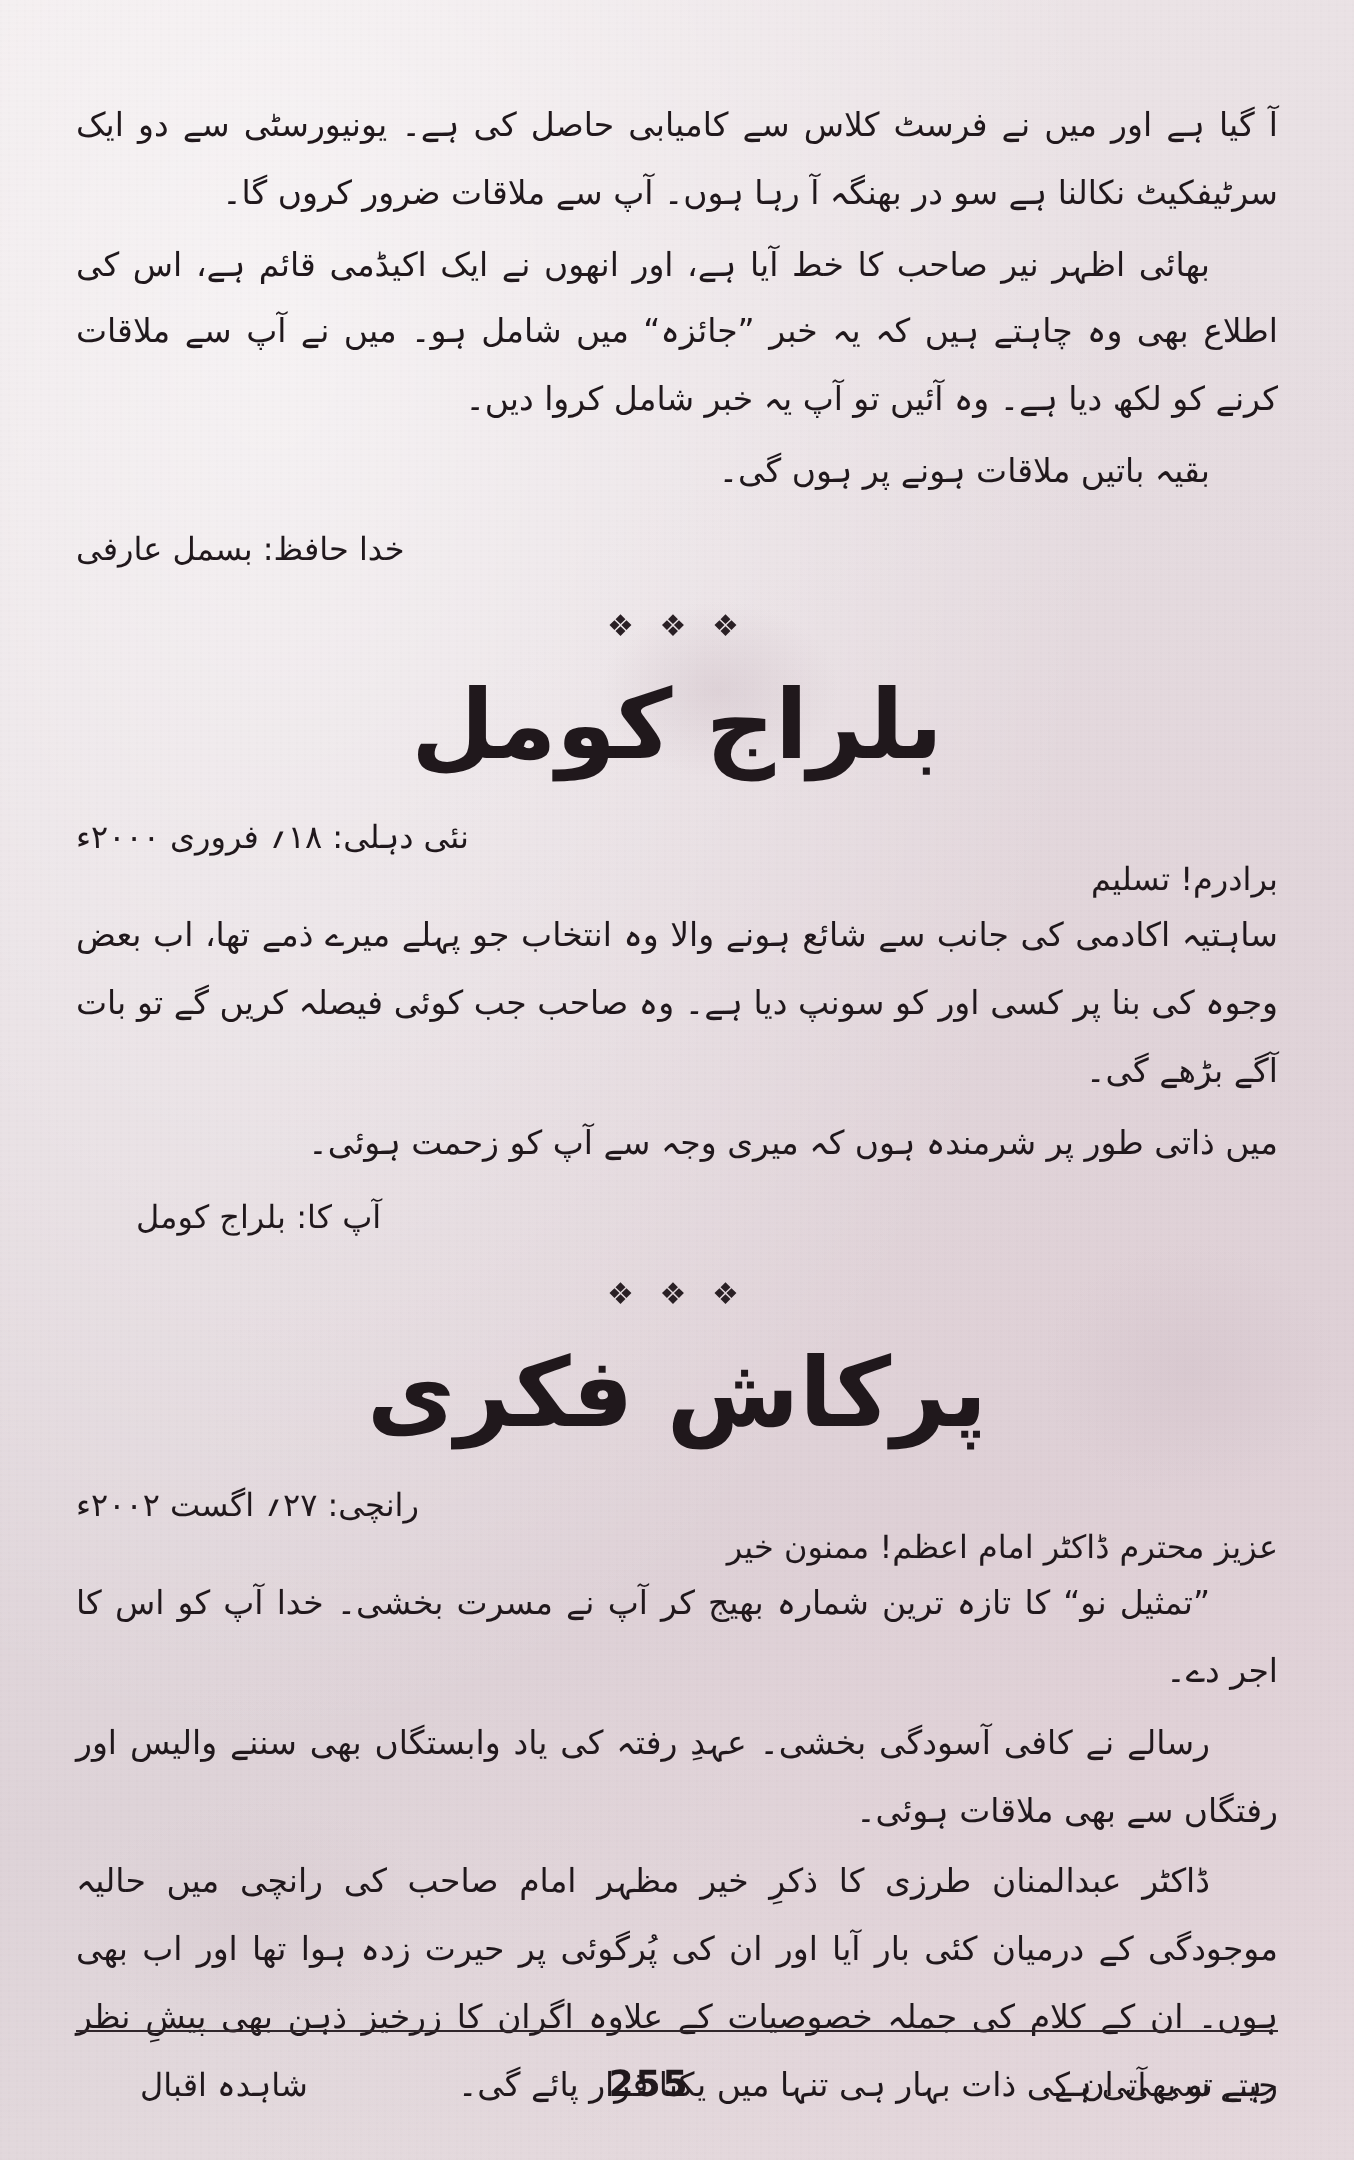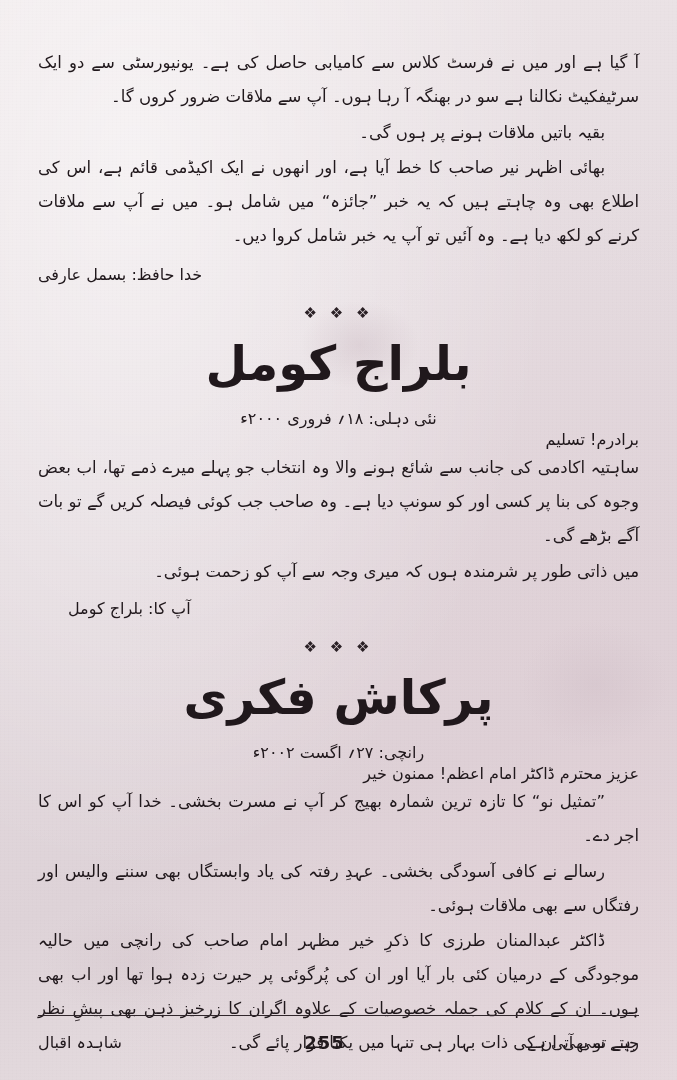--- a/index.html
+++ b/index.html
@@ -86,21 +86,21 @@
   .heading {
     text-align: center;
     font-size: 48px;
     line-height: 1.5;
     margin: 2px 0 10px 0;
     font-weight: bold;
     letter-spacing: 1px;
   }
   .dateline {
     font-size: 16px;
-    text-align: center;
+    text-align: left;
     margin: 6px 0 2px 0;
   }
   .salutation {
     font-size: 16px;
     text-align: right;
     margin: 2px 0 2px 0;
   }
   .block {
     margin-bottom: 4px;
   }
@@ -117,20 +117,21 @@
     justify-content: space-between;
     direction: rtl;
   }
   .footer-side {
     font-size: 16px;
     color: #20181c;
     white-space: nowrap;
     display: flex;
     gap: 14px;
     align-items: baseline;
+    margin-left: 32px;
   }
   .footer-center {
     font-size: 18px;
     font-weight: bold;
     color: #20181c;
     letter-spacing: 1px;
   }
   .smudge {
     position: absolute;
     border-radius: 50%;
@@ -155,22 +156,22 @@
 <div class="page">
   <div class="grain"></div>
   <div class="smudge a"></div>
   <div class="smudge b"></div>
   <div class="smudge c"></div>
 
   <div class="content urdu">
 
     <div class="block">
       <p class="para urdu">آ گیا ہے اور میں نے فرسٹ کلاس سے کامیابی حاصل کی ہے۔ یونیورسٹی سے دو ایک سرٹیفکیٹ نکالنا ہے سو در بھنگہ آ رہا ہوں۔ آپ سے ملاقات ضرور کروں گا۔</p>
+      <p class="para indent urdu">بھائی اظہر نیر صاحب کا خط آیا ہے، اور انھوں نے ایک اکیڈمی قائم ہے، اس کی اطلاع بھی وہ چاہتے ہیں کہ یہ خبر ”جائزہ“ میں شامل ہو۔ میں نے آپ سے ملاقات کرنے کو لکھ دیا ہے۔ وہ آئیں تو آپ یہ خبر شامل کروا دیں۔</p>
       <p class="para indent urdu">بقیہ باتیں ملاقات ہونے پر ہوں گی۔</p>
-      <p class="para indent urdu">بھائی اظہر نیر صاحب کا خط آیا ہے، اور انھوں نے ایک اکیڈمی قائم ہے، اس کی اطلاع بھی وہ چاہتے ہیں کہ یہ خبر ”جائزہ“ میں شامل ہو۔ میں نے آپ سے ملاقات کرنے کو لکھ دیا ہے۔ وہ آئیں تو آپ یہ خبر شامل کروا دیں۔</p>
       <p class="sign-right urdu">خدا حافظ: بسمل عارفی</p>
     </div>
 
     <div class="block">
       <div class="divider">
         <span>❖ ❖ ❖</span>
       </div>
       <h2 class="heading urdu">بلراج کومل</h2>
       <p class="dateline urdu">نئی دہلی: ۱۸؍ فروری ۲۰۰۰ء</p>
       <p class="salutation urdu">برادرم! تسلیم</p>

